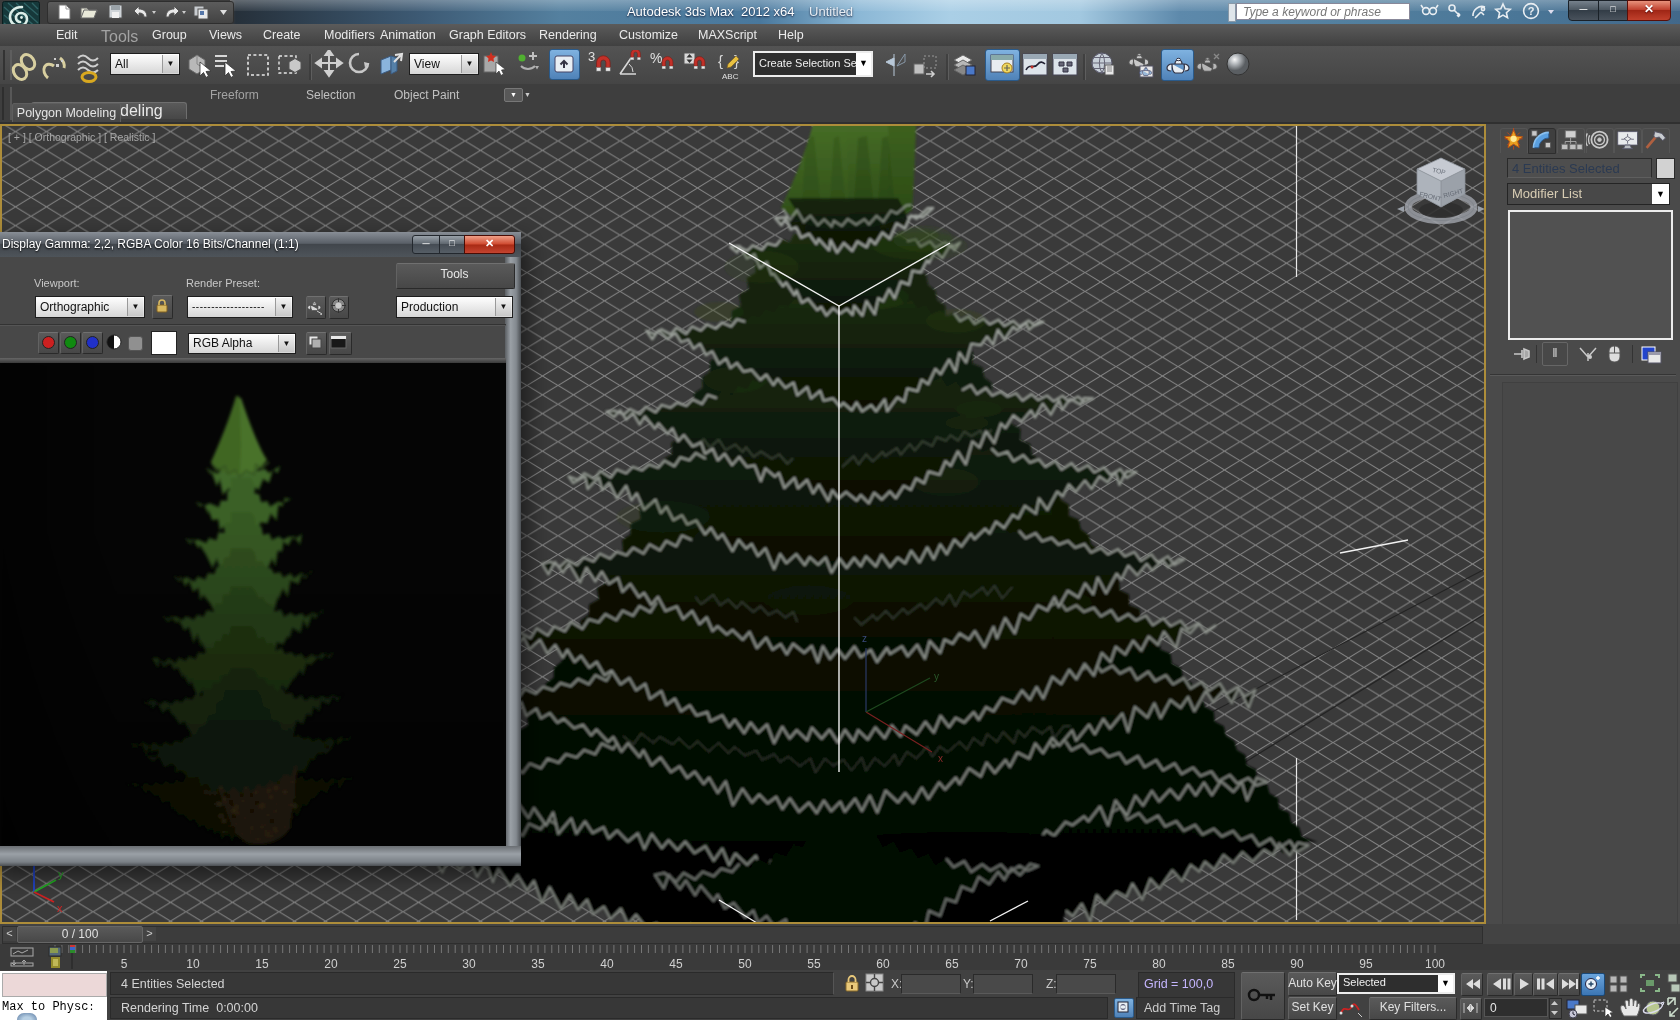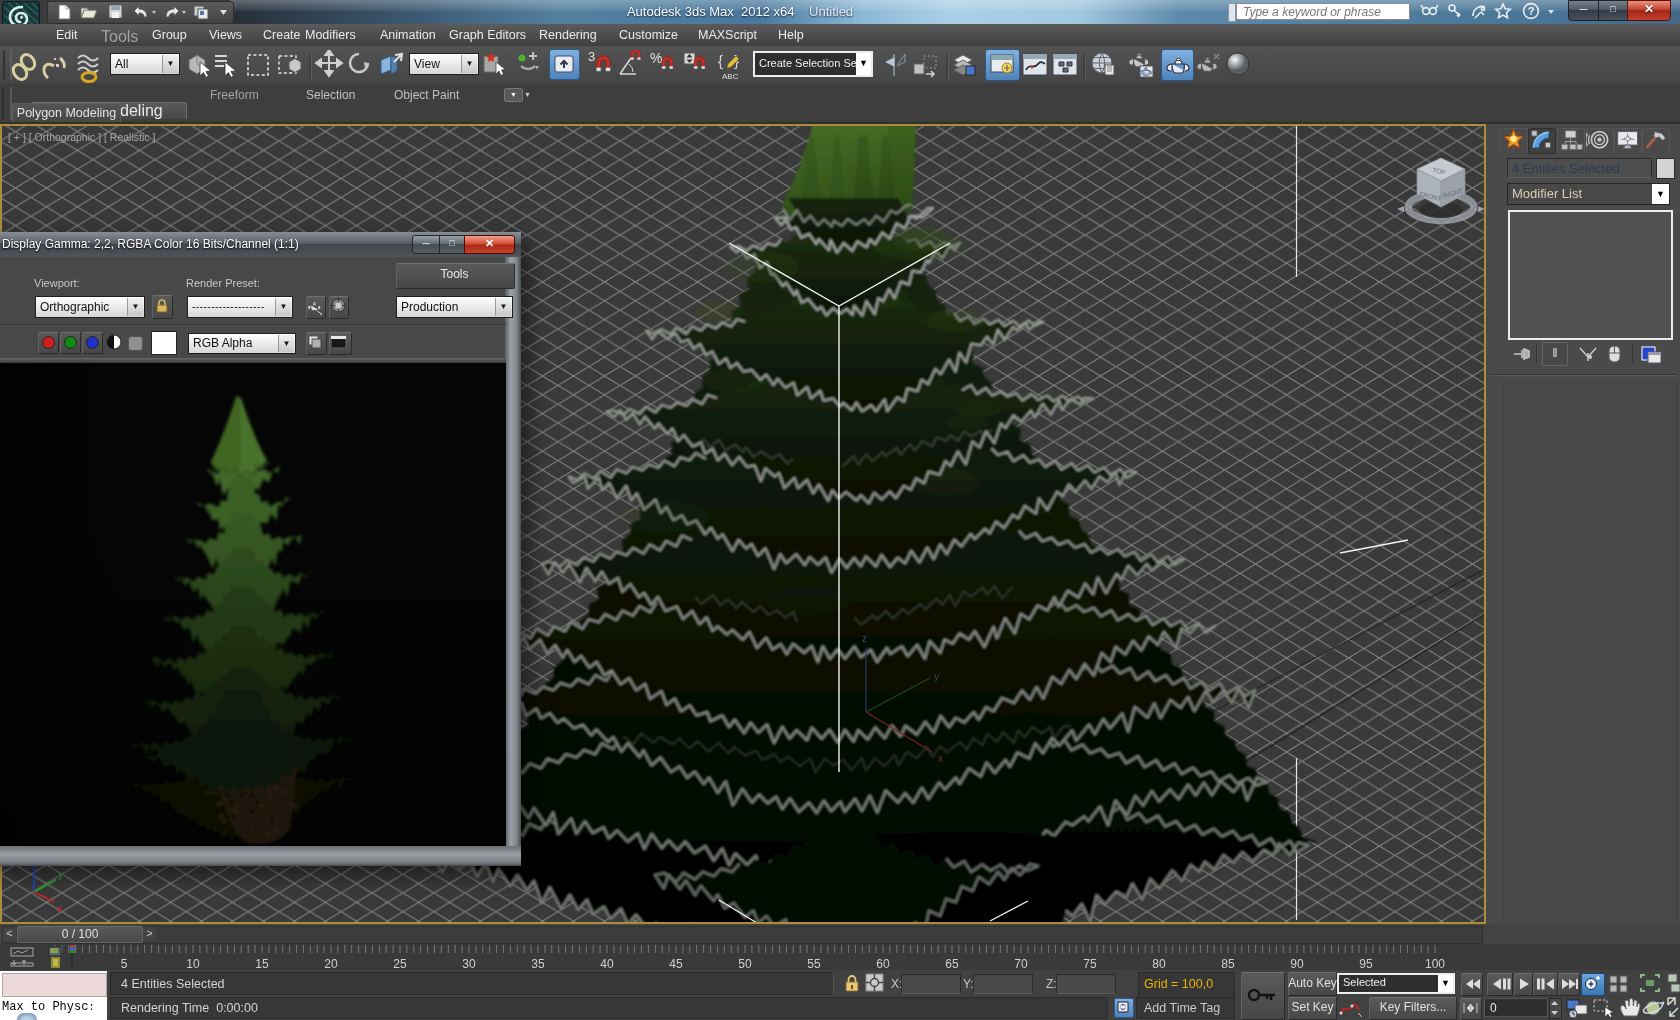--- a/index.html
+++ b/index.html
@@ -71,21 +71,21 @@
   </svg>
 <div class="abs" style="left:1568px;top:0;width:29px;height:19px;background:linear-gradient(#76818c,#49545e 50%,#333d47 50%,#49525c);border:1px solid #1a2128;border-radius:0 0 0 4px;color:#fff;text-align:center;font-size:11px;line-height:17px">─</div>
 <div class="abs" style="left:1598px;top:0;width:28px;height:19px;background:linear-gradient(#76818c,#49545e 50%,#333d47 50%,#49525c);border:1px solid #1a2128;color:#fff;text-align:center;font-size:9px;line-height:17px">□</div>
 <div class="abs" style="left:1627px;top:0;width:42px;height:19px;background:linear-gradient(#e8927c,#c14230 45%,#a02616 50%,#c0402c);border:1px solid #5a0f08;border-radius:0 0 4px 0;color:#fff;text-align:center;font-weight:bold;font-size:12px;line-height:17px;text-shadow:0 1px 1px #500">✕</div>
 <div class="abs" style="left:0;top:24px;width:1680px;height:22px;background:linear-gradient(#5b5b5b,#404040);border-bottom:1px solid #2c2c2c"></div>
 <div class="abs" style="left:56px;top:28px;font-size:12.5px;color:#eaeaea">Edit</div>
 <div class="abs" style="left:101px;top:28px;font-size:16px;color:#a3a3a3">Tools</div>
 <div class="abs" style="left:152px;top:28px;font-size:12.5px;color:#eaeaea">Group</div>
 <div class="abs" style="left:209px;top:28px;font-size:12.5px;color:#eaeaea">Views</div>
 <div class="abs" style="left:263px;top:28px;font-size:12.5px;color:#eaeaea">Create</div>
-<div class="abs" style="left:305px;top:28px;font-size:12.5px;color:#eaeaea">Modifiers</div>
+<div class="abs" style="left:324px;top:28px;font-size:12.5px;color:#eaeaea">Modifiers</div>
 <div class="abs" style="left:380px;top:28px;font-size:12.5px;color:#eaeaea">Animation</div>
 <div class="abs" style="left:449px;top:28px;font-size:12.5px;color:#eaeaea">Graph Editors</div>
 <div class="abs" style="left:539px;top:28px;font-size:12.5px;color:#eaeaea">Rendering</div>
 <div class="abs" style="left:619px;top:28px;font-size:12.5px;color:#eaeaea">Customize</div>
 <div class="abs" style="left:698px;top:28px;font-size:12.5px;color:#eaeaea">MAXScript</div>
 <div class="abs" style="left:778px;top:28px;font-size:12.5px;color:#eaeaea">Help</div>
 <div class="abs" style="left:0;top:46px;width:1680px;height:38px;background:linear-gradient(#535353,#454545);border-bottom:1px solid #2a2a2a"></div>
 <div class="abs" style="left:3px;top:50px;width:5px;height:30px;border-left:2px solid #333;border-right:2px solid #5e5e5e"></div>
 <div class="abs" style="left:549px;top:49px;width:29px;height:29px;background:linear-gradient(#7fb2e0,#4f82b8);border:1px solid #2a5a8a;border-radius:3px"></div>
 <div class="abs" style="left:985px;top:49px;width:33px;height:30px;background:linear-gradient(#7fb2e0,#4f82b8);border:1px solid #2a5a8a;border-radius:3px"></div>
@@ -1107,21 +1107,21 @@
     <rect x="1" y="1" width="17" height="17" fill="#c8c8c8" stroke="#888"></rect>
     <circle cx="9.5" cy="9.5" r="4" fill="none" stroke="#444" stroke-width="1.4"></circle>
     <path d="M9.5,1 v5 M9.5,13 v5 M1,9.5 h5 M13,9.5 h5" stroke="#444" stroke-width="1.4"></path>
   </svg>
 <div class="abs" style="left:891px;top:977px;font-size:12px;color:#c8c8c8">X:</div>
 <div class="abs" style="left:901px;top:974px;width:58px;height:18px;background:#494949;border:1px solid #2a2a2a;border-bottom-color:#5a5a5a"></div>
 <div class="abs" style="left:963px;top:977px;font-size:12px;color:#c8c8c8">Y:</div>
 <div class="abs" style="left:973px;top:974px;width:58px;height:18px;background:#494949;border:1px solid #2a2a2a;border-bottom-color:#5a5a5a"></div>
 <div class="abs" style="left:1046px;top:977px;font-size:12px;color:#c8c8c8">Z:</div>
 <div class="abs" style="left:1056px;top:974px;width:58px;height:18px;background:#494949;border:1px solid #2a2a2a;border-bottom-color:#5a5a5a"></div>
-<div class="abs" style="left:1138px;top:972px;width:97px;height:29px;background:#373737;border:1px solid #2a2a2a;color:#eab308;font-size:12.5px;line-height:22px;padding-left:5px;box-sizing:border-box">Grid = 100,0</div>
+<div class="abs" style="left:1138px;top:972px;width:97px;height:29px;background:#373737;border:1px solid #2a2a2a;color:#c4b5fd;font-size:12.5px;line-height:22px;padding-left:5px;box-sizing:border-box">Grid = 100,0</div>
 <div class="abs" style="left:1114px;top:998px;width:18px;height:18px;background:linear-gradient(#7fb2e0,#4f82b8);border:1px solid #2a5a8a;border-radius:2px"></div>
 <svg style="position:absolute;left:1116px;top:1000px" width="15" height="15" viewBox="0 0 15 15">
     <rect x="2" y="2" width="10" height="10" fill="#e8eef4" stroke="#223"></rect>
     <path d="M4.5,6 a3,3 0 0 1 5,0 m0,2 a3,3 0 0 1 -5,0" fill="none" stroke="#335"></path>
   </svg>
 <div class="abs" style="left:1136px;top:997px;width:99px;height:22px;background:#373737;border:1px solid #2a2a2a;color:#cccccc;font-size:12.5px;line-height:21px;padding-left:7px;box-sizing:border-box">Add Time Tag</div>
 <div style="position:absolute;left:1241px;top:972px;width:42px;height:46px;background:linear-gradient(#5a5a5a,#474747);border:1px solid #2a2a2a;border-top-color:#707070;border-left-color:#626262;border-radius:2px;"></div>
 <svg style="position:absolute;left:1247px;top:984px" width="32" height="22" viewBox="0 0 32 22">
     <circle cx="7" cy="11" r="5" fill="none" stroke="#111" stroke-width="2.5"></circle>
     <path d="M12,11 h16 m-4,0 v5 m-4,-5 v4" stroke="#111" stroke-width="2.5" fill="none"></path>

